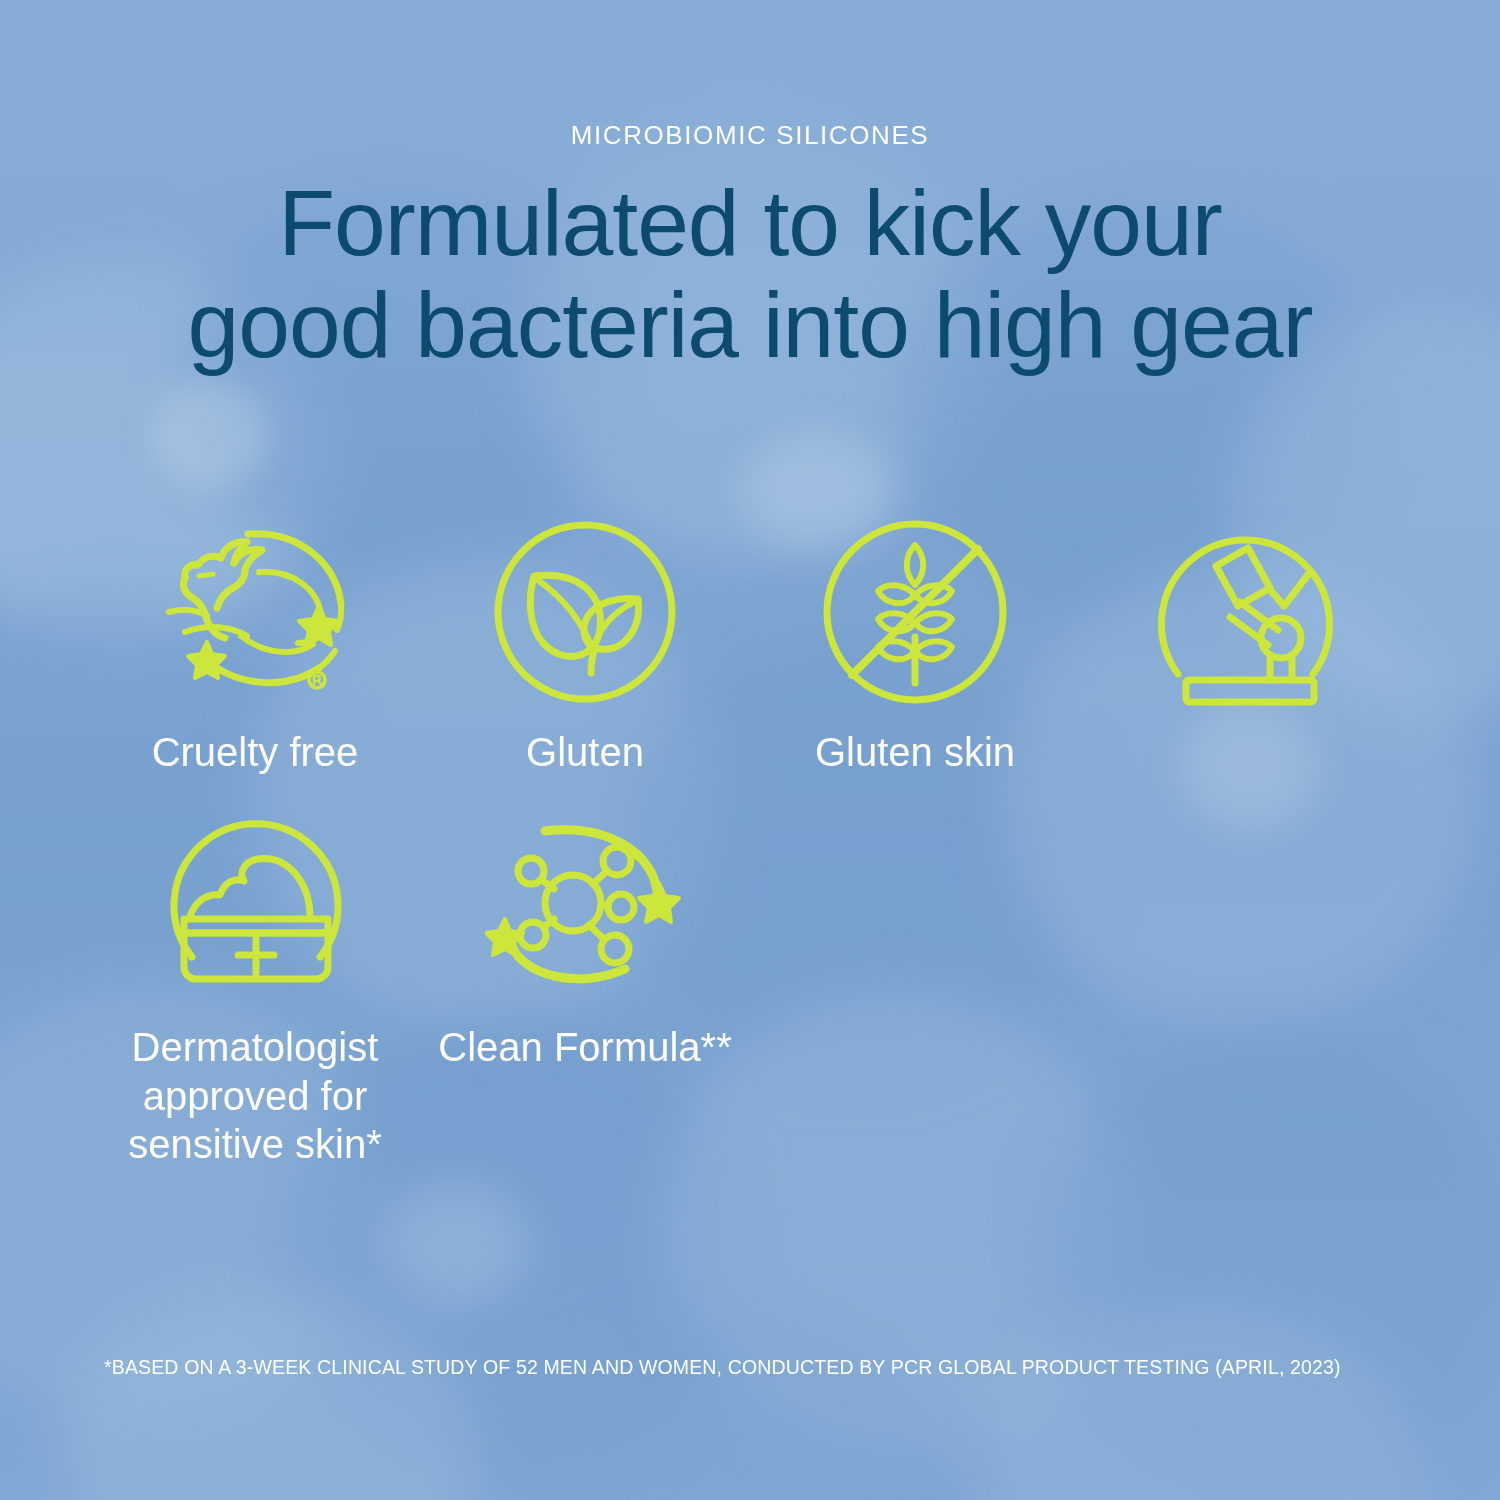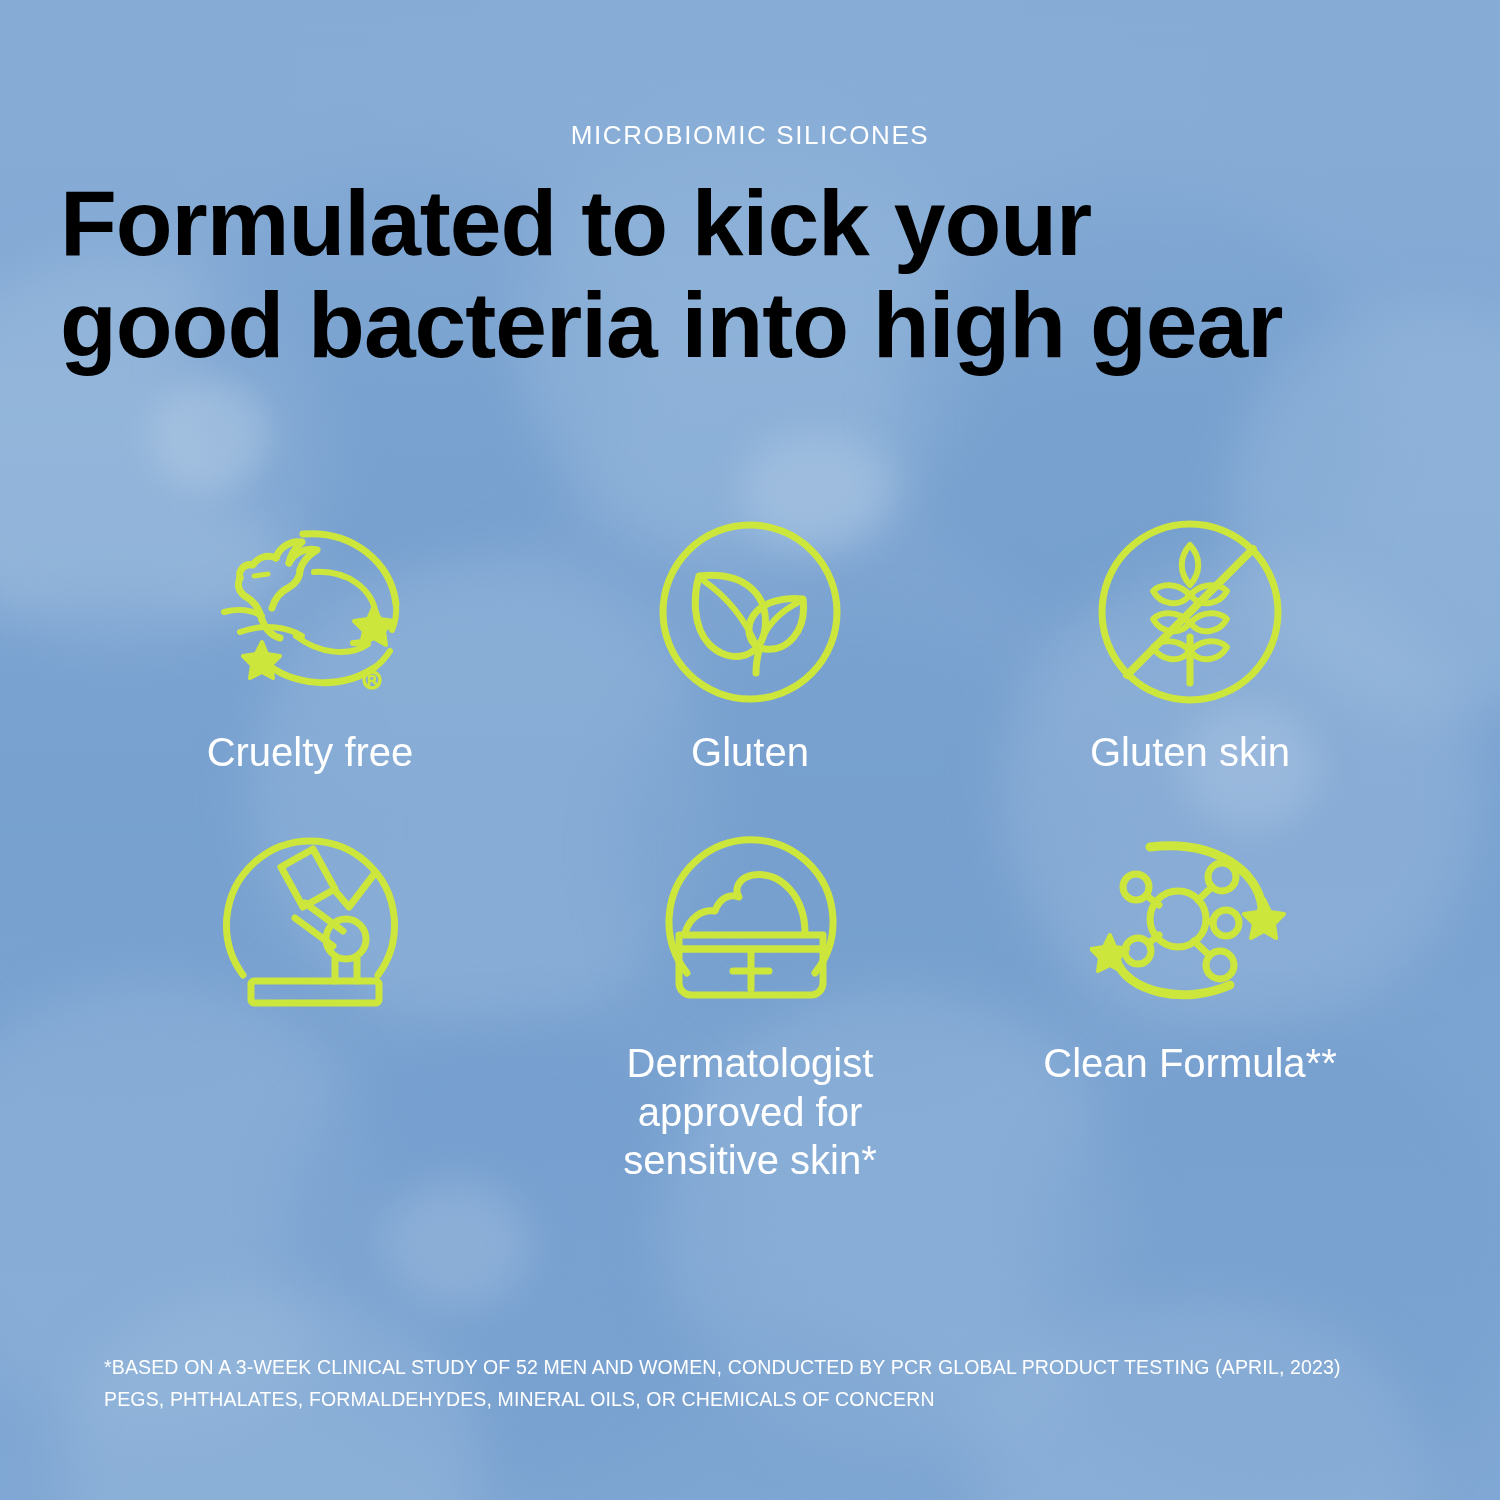--- a/index.html
+++ b/index.html
@@ -35,32 +35,32 @@
   }
 
   
   .eyebrow{
     position:absolute;top:120px;left:0;right:0;
     text-align:center;color:#ffffff;
     font-size:26px;letter-spacing:1.6px;font-weight:400;
   }
   .headline{
     position:absolute;top:172px;left:60px;right:60px;
-    text-align:left;color:#000000;
-    font-size:93px;line-height:1.10;font-weight:700;
+    text-align:center;color:#0c4a6e;
+    font-size:93px;line-height:1.10;font-weight:400;
     letter-spacing:-1px;
   }
   .headline .l2{display:block;}
 
   
   .grid{
     position:absolute;top:512px;left:90px;right:90px;
     display:grid;
-    grid-template-columns:repeat(3,1fr);
-    row-gap:36px;
+    grid-template-columns:repeat(4,1fr);
+    row-gap:20px;
   }
   .badge{
     display:flex;flex-direction:column;align-items:center;
   }
   .badge .art{
     width:200px;height:200px;
     display:flex;align-items:center;justify-content:center;
   }
   .badge .art svg{display:block;}
   .badge .cap{
@@ -278,16 +278,15 @@
           <path d="M20 112 l5 12 13 2 -9 9 2 13 -11 -6 -12 6 2 -13 -9 -9 13 -2z" fill="#CDE63C" stroke-width="4"></path>
         </svg>
       </div>
       <div class="cap">Clean Formula**</div>
     </div>
 
   </div>
 
   <div class="footnotes">
     <div>*BASED ON A 3-WEEK CLINICAL STUDY OF 52 MEN AND WOMEN, CONDUCTED BY PCR GLOBAL PRODUCT TESTING (APRIL, 2023)</div>
-    <div>PEGS, PHTHALATES, FORMALDEHYDES, MINERAL OILS, OR CHEMICALS OF CONCERN</div>
   </div>
 
 </div>
 
 </body></html>

